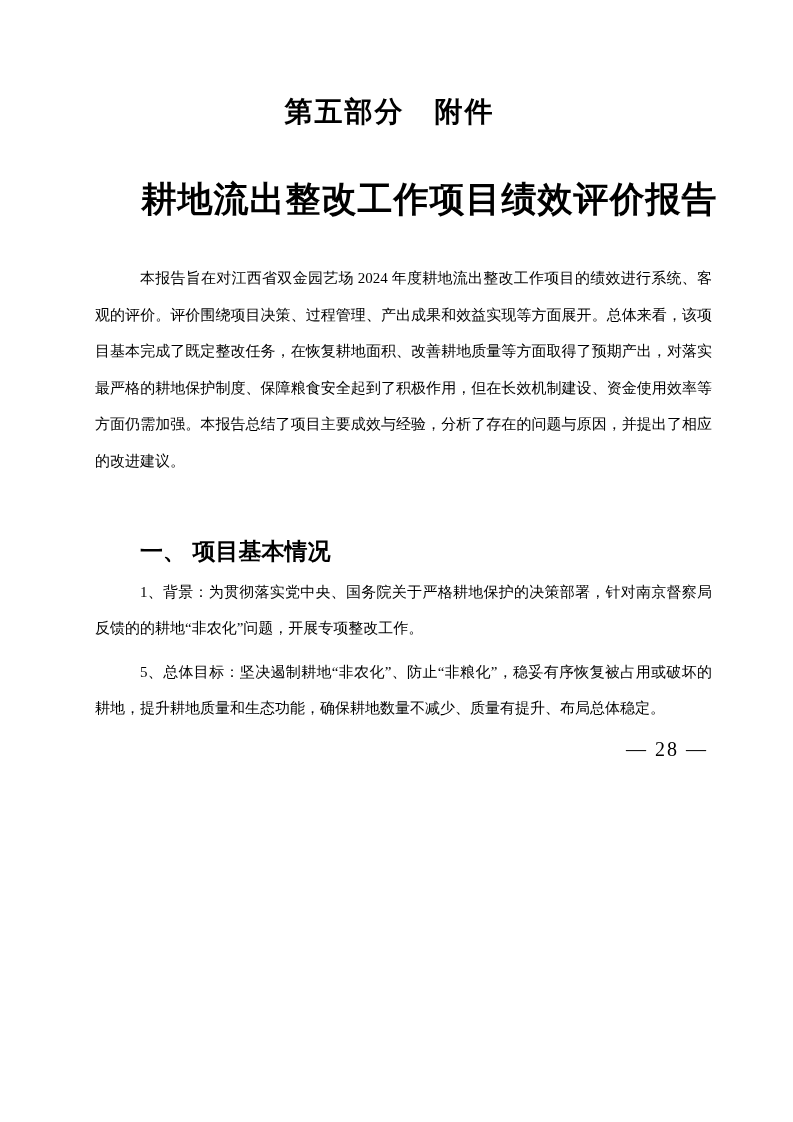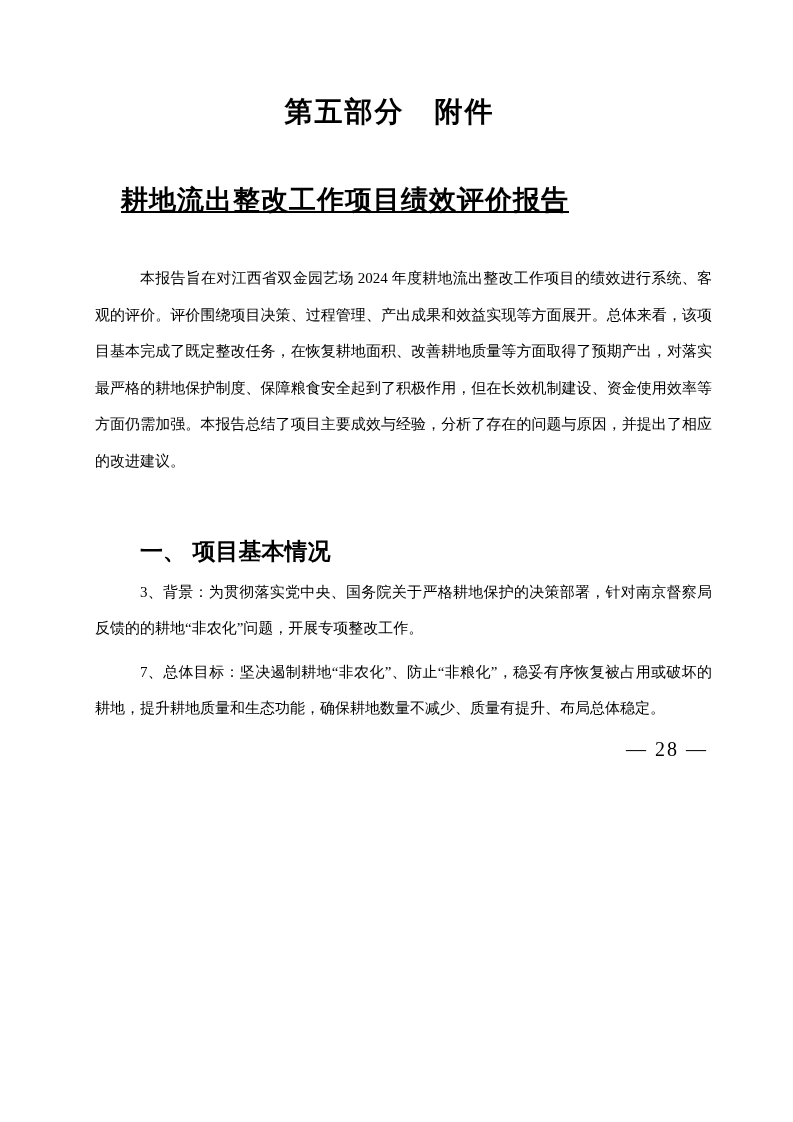--- a/index.html
+++ b/index.html
@@ -25,28 +25,27 @@
     font-size: 28px;
     line-height: 40px;
     font-weight: bold;
     text-align: center;
     letter-spacing: 2px;
     position: relative;
     left: -14px;
   }
   .report-title {
     margin: 48px 0 0 0;
-    font-size: 27px;
+    font-size: 35px;
     line-height: 40px;
     font-weight: bold;
-    text-align: left;
+    text-align: center;
     letter-spacing: 1px;
     position: relative;
     left: 26px;
-    text-decoration: underline;
   }
   .body-text {
     margin: 0;
     font-size: 15px;
     line-height: 36.6px;
     text-align: justify;
     font-weight: normal;
     word-break: break-all;
   }
   .indent-2em {
@@ -93,20 +92,20 @@
 
   <h1 class="part-title">第五部分　附件</h1>
 
   <h2 class="report-title">耕地流出整改工作项目绩效评价报告</h2>
 
   <p class="body-text indent-2em intro">本报告旨在对江西省双金园艺场 2024 年度耕地流出整改工作项目的绩效进行系统、客观的评价。评价围绕项目决策、过程管理、产出成果和效益实现等方面展开。总体来看，该项目基本完成了既定整改任务，在恢复耕地面积、改善耕地质量等方面取得了预期产出，对落实最严格的耕地保护制度、保障粮食安全起到了积极作用，但在长效机制建设、资金使用效率等方面仍需加强。本报告总结了项目主要成效与经验，分析了存在的问题与原因，并提出了相应的改进建议。</p>
 
   <h3 class="section-heading">一、 项目基本情况</h3>
 
 
-  <p class="body-text indent-2em item item-first">3、背景：为贯彻落实党中央、国务院关于严格耕地保护的决策部署，针对南京督察局反馈的的耕地“非农化”问题，开展专项整改工作。</p>
+  <p class="body-text indent-2em item item-first">1、背景：为贯彻落实党中央、国务院关于严格耕地保护的决策部署，针对南京督察局反馈的的耕地“非农化”问题，开展专项整改工作。</p>
 
-  <p class="body-text indent-2em item">7、总体目标：坚决遏制耕地“非农化”、防止“非粮化”，稳妥有序恢复被占用或破坏的耕地，提升耕地质量和生态功能，确保耕地数量不减少、质量有提升、布局总体稳定。</p>
+  <p class="body-text indent-2em item">5、总体目标：坚决遏制耕地“非农化”、防止“非粮化”，稳妥有序恢复被占用或破坏的耕地，提升耕地质量和生态功能，确保耕地数量不减少、质量有提升、布局总体稳定。</p>
 
 
   <div class="page-footer">— 28 —</div>
 
 </div>
 
 </body></html>

